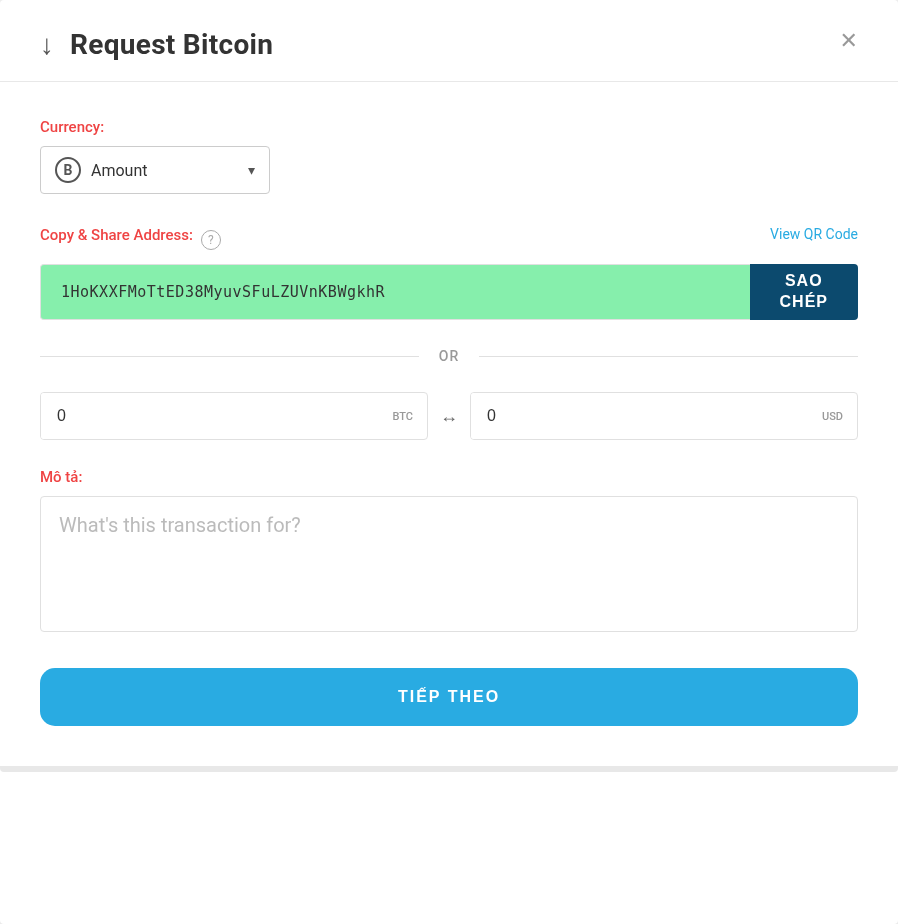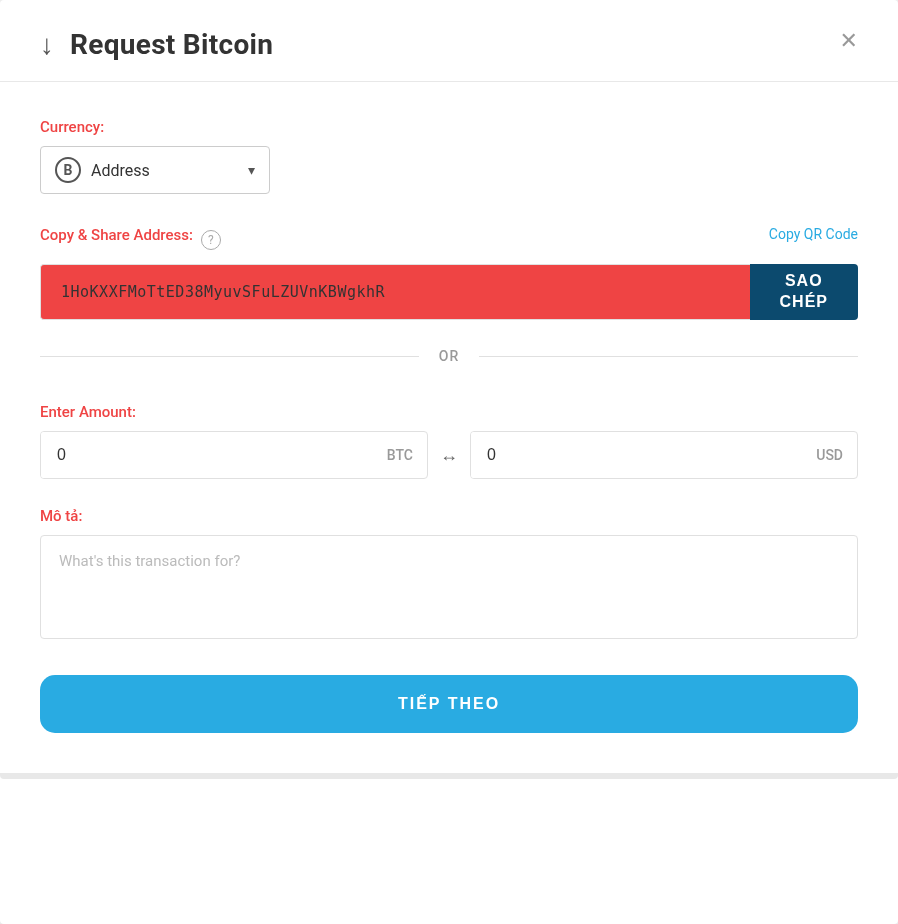--- a/index.html
+++ b/index.html
@@ -154,21 +154,21 @@
       font-weight: 400;
     }
 
     .address-input-row {
       display: flex;
       align-items: stretch;
     }
 
     .address-field {
       flex: 1;
-      background: #ef4444;
+      background: #86efac;
       border: 1.5px solid #e0e0e0;
       border-right: none;
       border-radius: 4px 0 0 4px;
       padding: 18px 20px;
       font-size: 15px;
       color: #333;
       font-family: monospace;
       letter-spacing: 0.5px;
       outline: none;
     }
@@ -184,21 +184,21 @@
       cursor: pointer;
       text-transform: uppercase;
       letter-spacing: 1px;
       line-height: 1.3;
       text-align: center;
     }
 
     .or-divider {
       display: flex;
       align-items: center;
-      margin: 16px 0 39px 0;
+      margin: 16px 0 28px 0;
       gap: 0;
     }
 
     .divider-line {
       flex: 1;
       height: 1px;
       background: #e0e0e0;
     }
 
     .or-text {
@@ -234,44 +234,44 @@
       outline: none;
       padding: 14px 16px;
       font-size: 16px;
       color: #333;
       background: #fff;
     }
 
     .amount-currency-label {
       padding: 0 14px;
       color: #999;
-      font-size: 14px;
+      font-size: 11px;
       font-weight: 500;
     }
 
     .exchange-icon {
       padding: 0 12px;
       color: #666;
       font-size: 18px;
       flex-shrink: 0;
     }
 
     .description-section {
       margin-bottom: 32px;
     }
 
     .description-textarea {
       width: 100%;
       border: 1.5px solid #e0e0e0;
       border-radius: 4px;
       padding: 16px 18px;
-      font-size: 15px;
+      font-size: 20px;
       color: #999;
       resize: none;
-      height: 104px;
+      height: 136px;
       outline: none;
       font-family: inherit;
     }
 
     .description-textarea::placeholder {
       color: #bbb;
     }
 
     .submit-button {
       width: 100%;
@@ -305,53 +305,52 @@
     <button class="close-button">✕</button>
   </div>
 
   <div class="modal-body">
 
     
     <div class="currency-section">
       <div class="field-label">Currency:</div>
       <div class="currency-select">
         <div class="bitcoin-icon">B</div>
-        <span class="currency-name">Address</span>
+        <span class="currency-name">Amount</span>
         <span class="chevron-down">▾</span>
       </div>
     </div>
 
     
     <div class="address-section">
       <div class="address-label-row">
         <div class="address-label-left">
           <span class="field-label">Copy &amp; Share Address:</span>
           <span class="help-icon">?</span>
         </div>
-        <a class="view-qr-link">Copy QR Code</a>
+        <a class="view-qr-link">View QR Code</a>
       </div>
       <div class="address-input-row">
         <input class="address-field" type="text" readonly="" value="1HoKXXFMoTtED38MyuvSFuLZUVnKBWgkhR" style="">
         <button class="copy-button">
           <span>SAO</span><br>
           <span>CHÉP</span>
         </button>
       </div>
     </div>
 
     
     <div class="or-divider">
       <div class="divider-line"></div>
       <span class="or-text">OR</span>
       <div class="divider-line"></div>
     </div>
 
     
     <div class="amount-section">
-      <div class="field-label">Enter Amount:</div>
       <div class="amount-row">
         <div class="amount-input-wrapper">
           <input class="amount-input" type="text" value="0" style="">
           <span class="amount-currency-label">BTC</span>
         </div>
         <span class="exchange-icon">↔</span>
         <div class="amount-input-wrapper">
           <input class="amount-input" type="text" value="0" style="">
           <span class="amount-currency-label">USD</span>
         </div>

